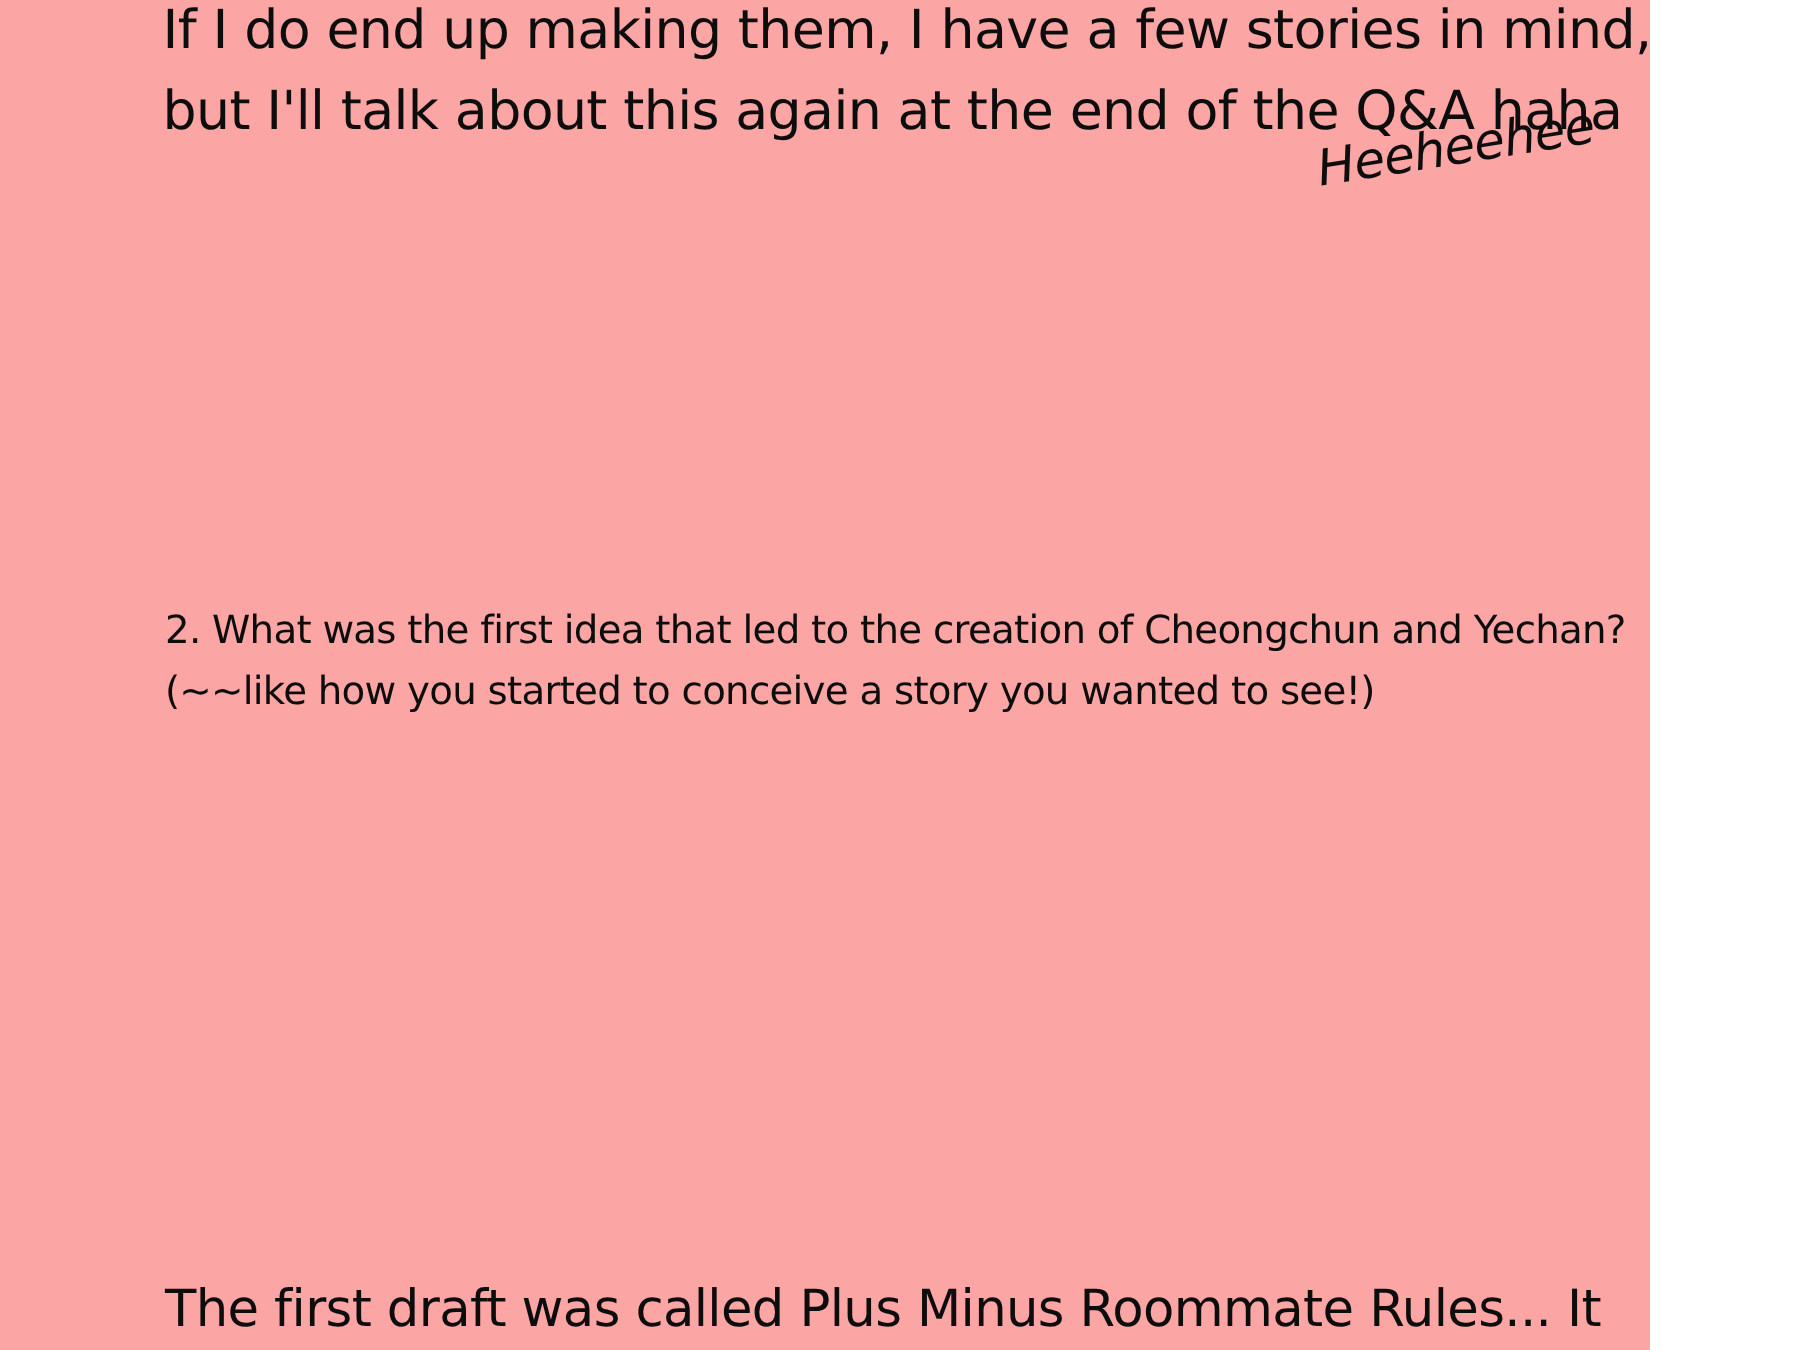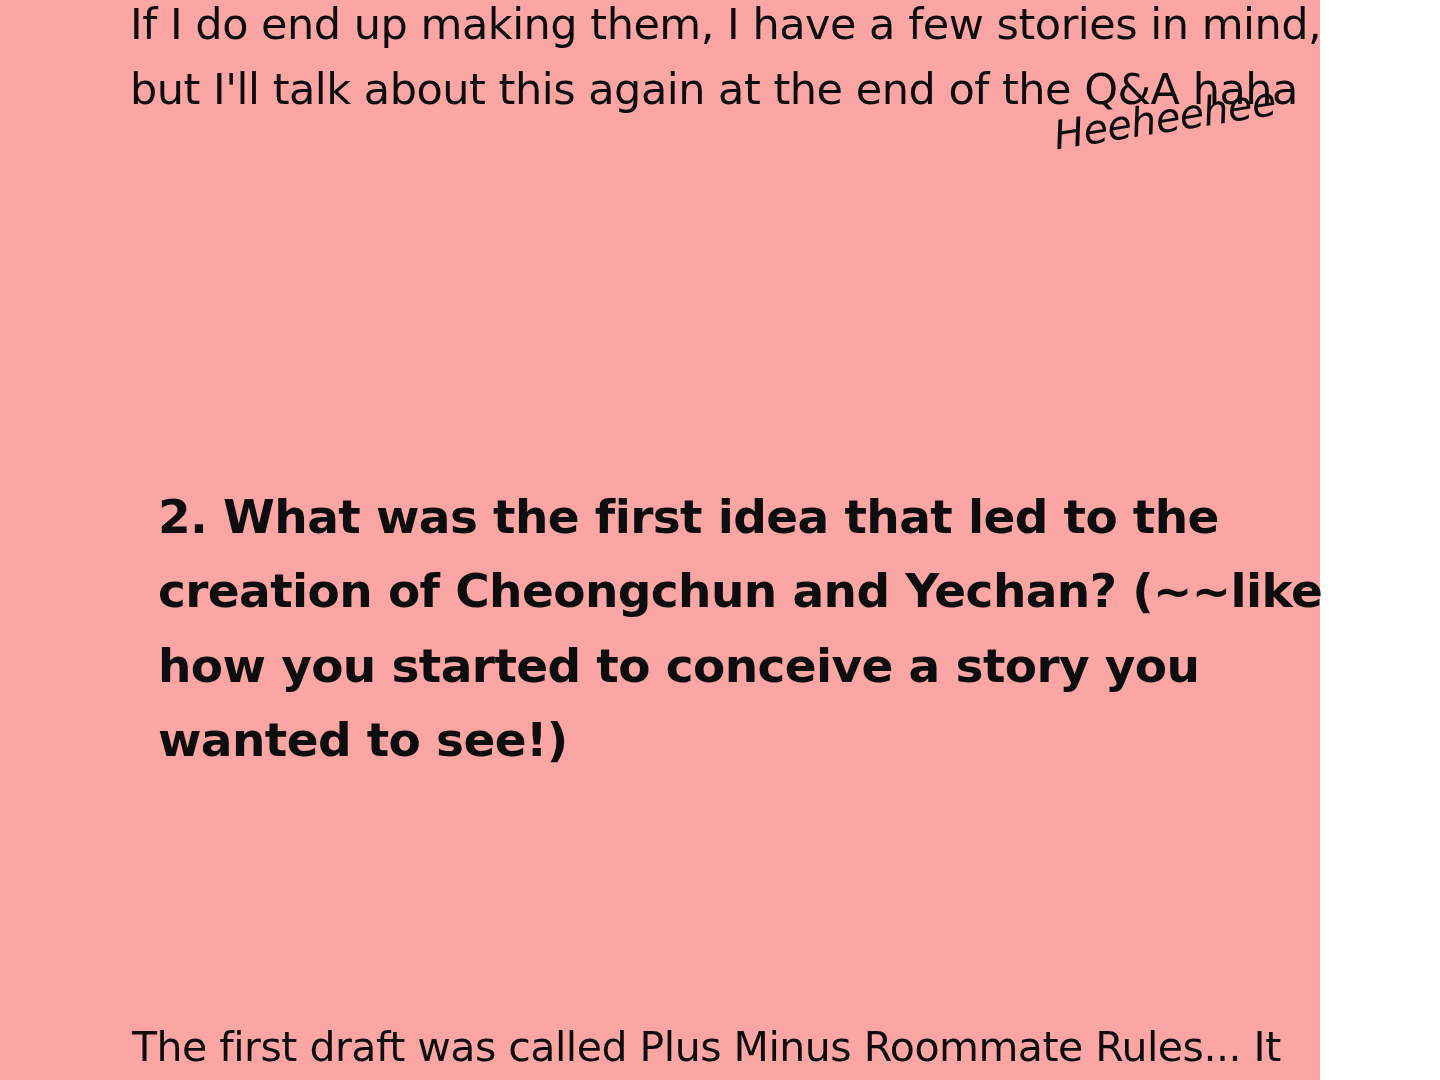--- a/index.html
+++ b/index.html
@@ -45,25 +45,24 @@
     font-size: 40px;
     font-style: italic;
     transform: rotate(-9deg);
     transform-origin: left top;
   }
   
   #question-heading {
     left: 132px;
     top: 480px;
     width: 1200px;
-    font-size: 47px;
-    font-weight: 700;
+    font-size: 31px;
+    font-weight: 400;
     line-height: 1.58;
     letter-spacing: -0.6px;
-    margin-left: 26px;
   }
   
   #answer-paragraph-1 {
     left: 132px;
     top: 757px;
     width: 1215px;
     font-size: 41px;
     line-height: 1.68;
   }
   

